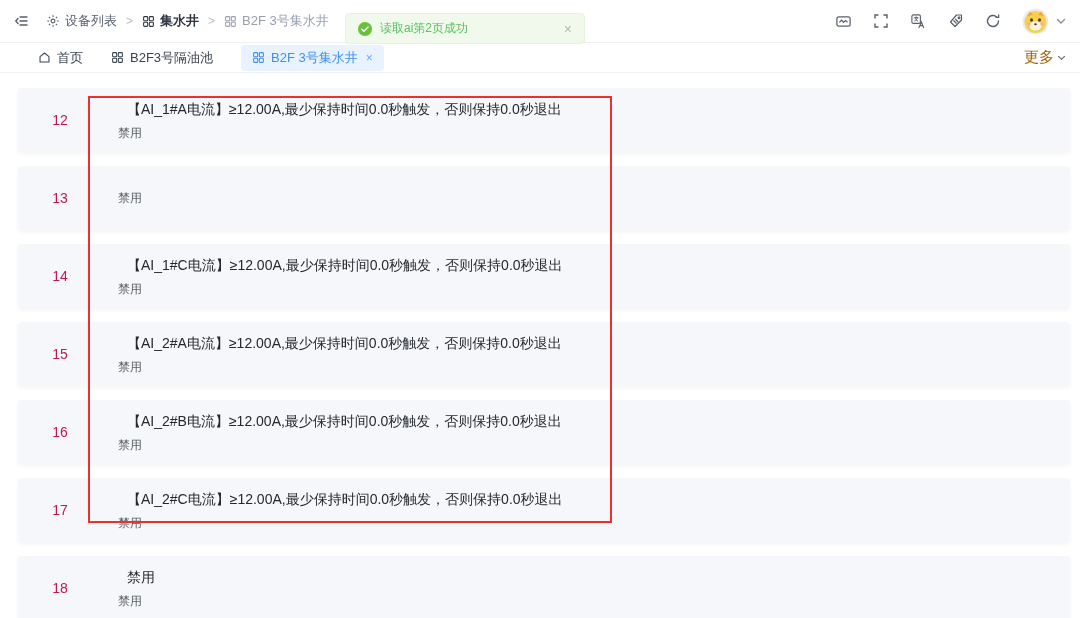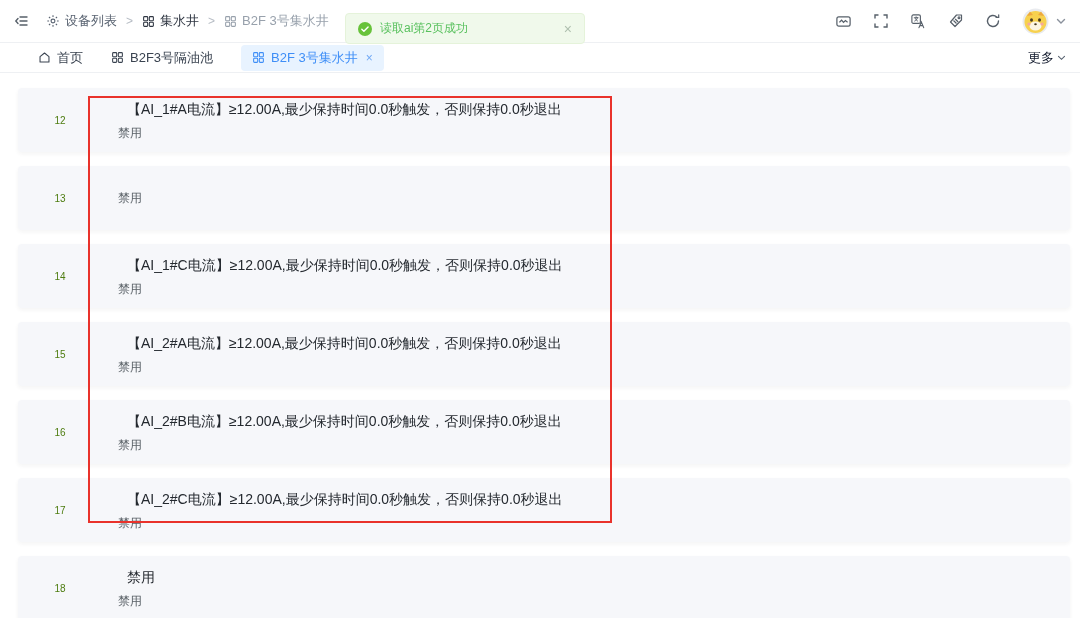--- a/index.html
+++ b/index.html
@@ -9,21 +9,21 @@
     background:#fff; position:relative; color:#303133;
   }
   
   .topbar{
     height:43px; display:flex; align-items:center;
     padding:8px 14px; gap:16px; border-bottom:1px solid #eef0f3; background:#fff;
   }
   .icon-btn{ display:flex; align-items:center; justify-content:center; cursor:pointer; }
   .breadcrumb{ display:flex; align-items:center; gap:9px; font-size:13px; }
   .crumb{ display:flex; align-items:center; gap:5px; color:#5a6472; }
-  .crumb.bold{ color:#2f3642; font-weight:normal; }
+  .crumb.bold{ color:#2f3642; font-weight:bold; }
   .crumb.current{ color:#98a1ac; }
   .crumb-sep{ color:#b6bcc4; font-size:12px; }
   .topbar-spacer{ flex:1; }
   .topbar-actions{ display:flex; align-items:center; gap:21px; }
   .avatar-wrap{ display:flex; align-items:center; gap:7px; }
   
   .toast{
     position:absolute; left:345px; top:13px; width:240px; height:31px; z-index:60;
     background:#f0f9eb; border:1px solid #e5f3da; border-radius:4px;
     display:flex; align-items:center; gap:8px; padding:11px 12px;
@@ -35,29 +35,29 @@
     height:30px; display:flex; align-items:center; gap:28px;
     padding:0 14px 0 38px; border-bottom:1px solid #eef0f3; background:#fff; position:relative;
   }
   .tab{ display:flex; align-items:center; gap:6px; font-size:13px; color:#3a4350; cursor:pointer; white-space:nowrap; }
   .tab.active{
     background:#e8f3ff; color:#3e8ef7; border-radius:4px; padding:4px 11px;
   }
   .tab-close{ font-size:12px; color:#6fa8f5; margin-left:2px; cursor:pointer; }
   .more-btn{
     position:absolute; right:14px; display:flex; align-items:center; gap:3px;
-    font-size:13px; color:#0f172a; cursor:pointer;
+    font-size:15px; color:#a16207; cursor:pointer;
   }
   
   .content{ padding:15px 10px 0 18px; background:#fff; }
   .row-card{
     height:64px; background:#f6f7fa; border-radius:4px; margin-bottom:14px;
     display:flex; align-items:center; box-shadow:0 2px 4px rgba(31,35,41,0.05);
   }
-  .row-num{ width:84px; text-align:center; font-size:10px; color:#4d7c0f; flex:none; }
+  .row-num{ width:84px; text-align:center; font-size:14px; color:#be185d; flex:none; }
   .row-text{ display:flex; flex-direction:column; gap:7px; padding-left:16px; }
   .row-main{ font-size:14px; color:#24292f; font-weight:500; line-height:19px;margin-left:9px; }
   .row-sub{ font-size:12px; color:#596066; line-height:15px; }
   
   .red-annotation{
     position:absolute; left:88px; top:96px; width:524px; height:427px;
     border:2px solid #e9322b; z-index:40; pointer-events:none;
   }
   svg{ display:block; }
 </style>

